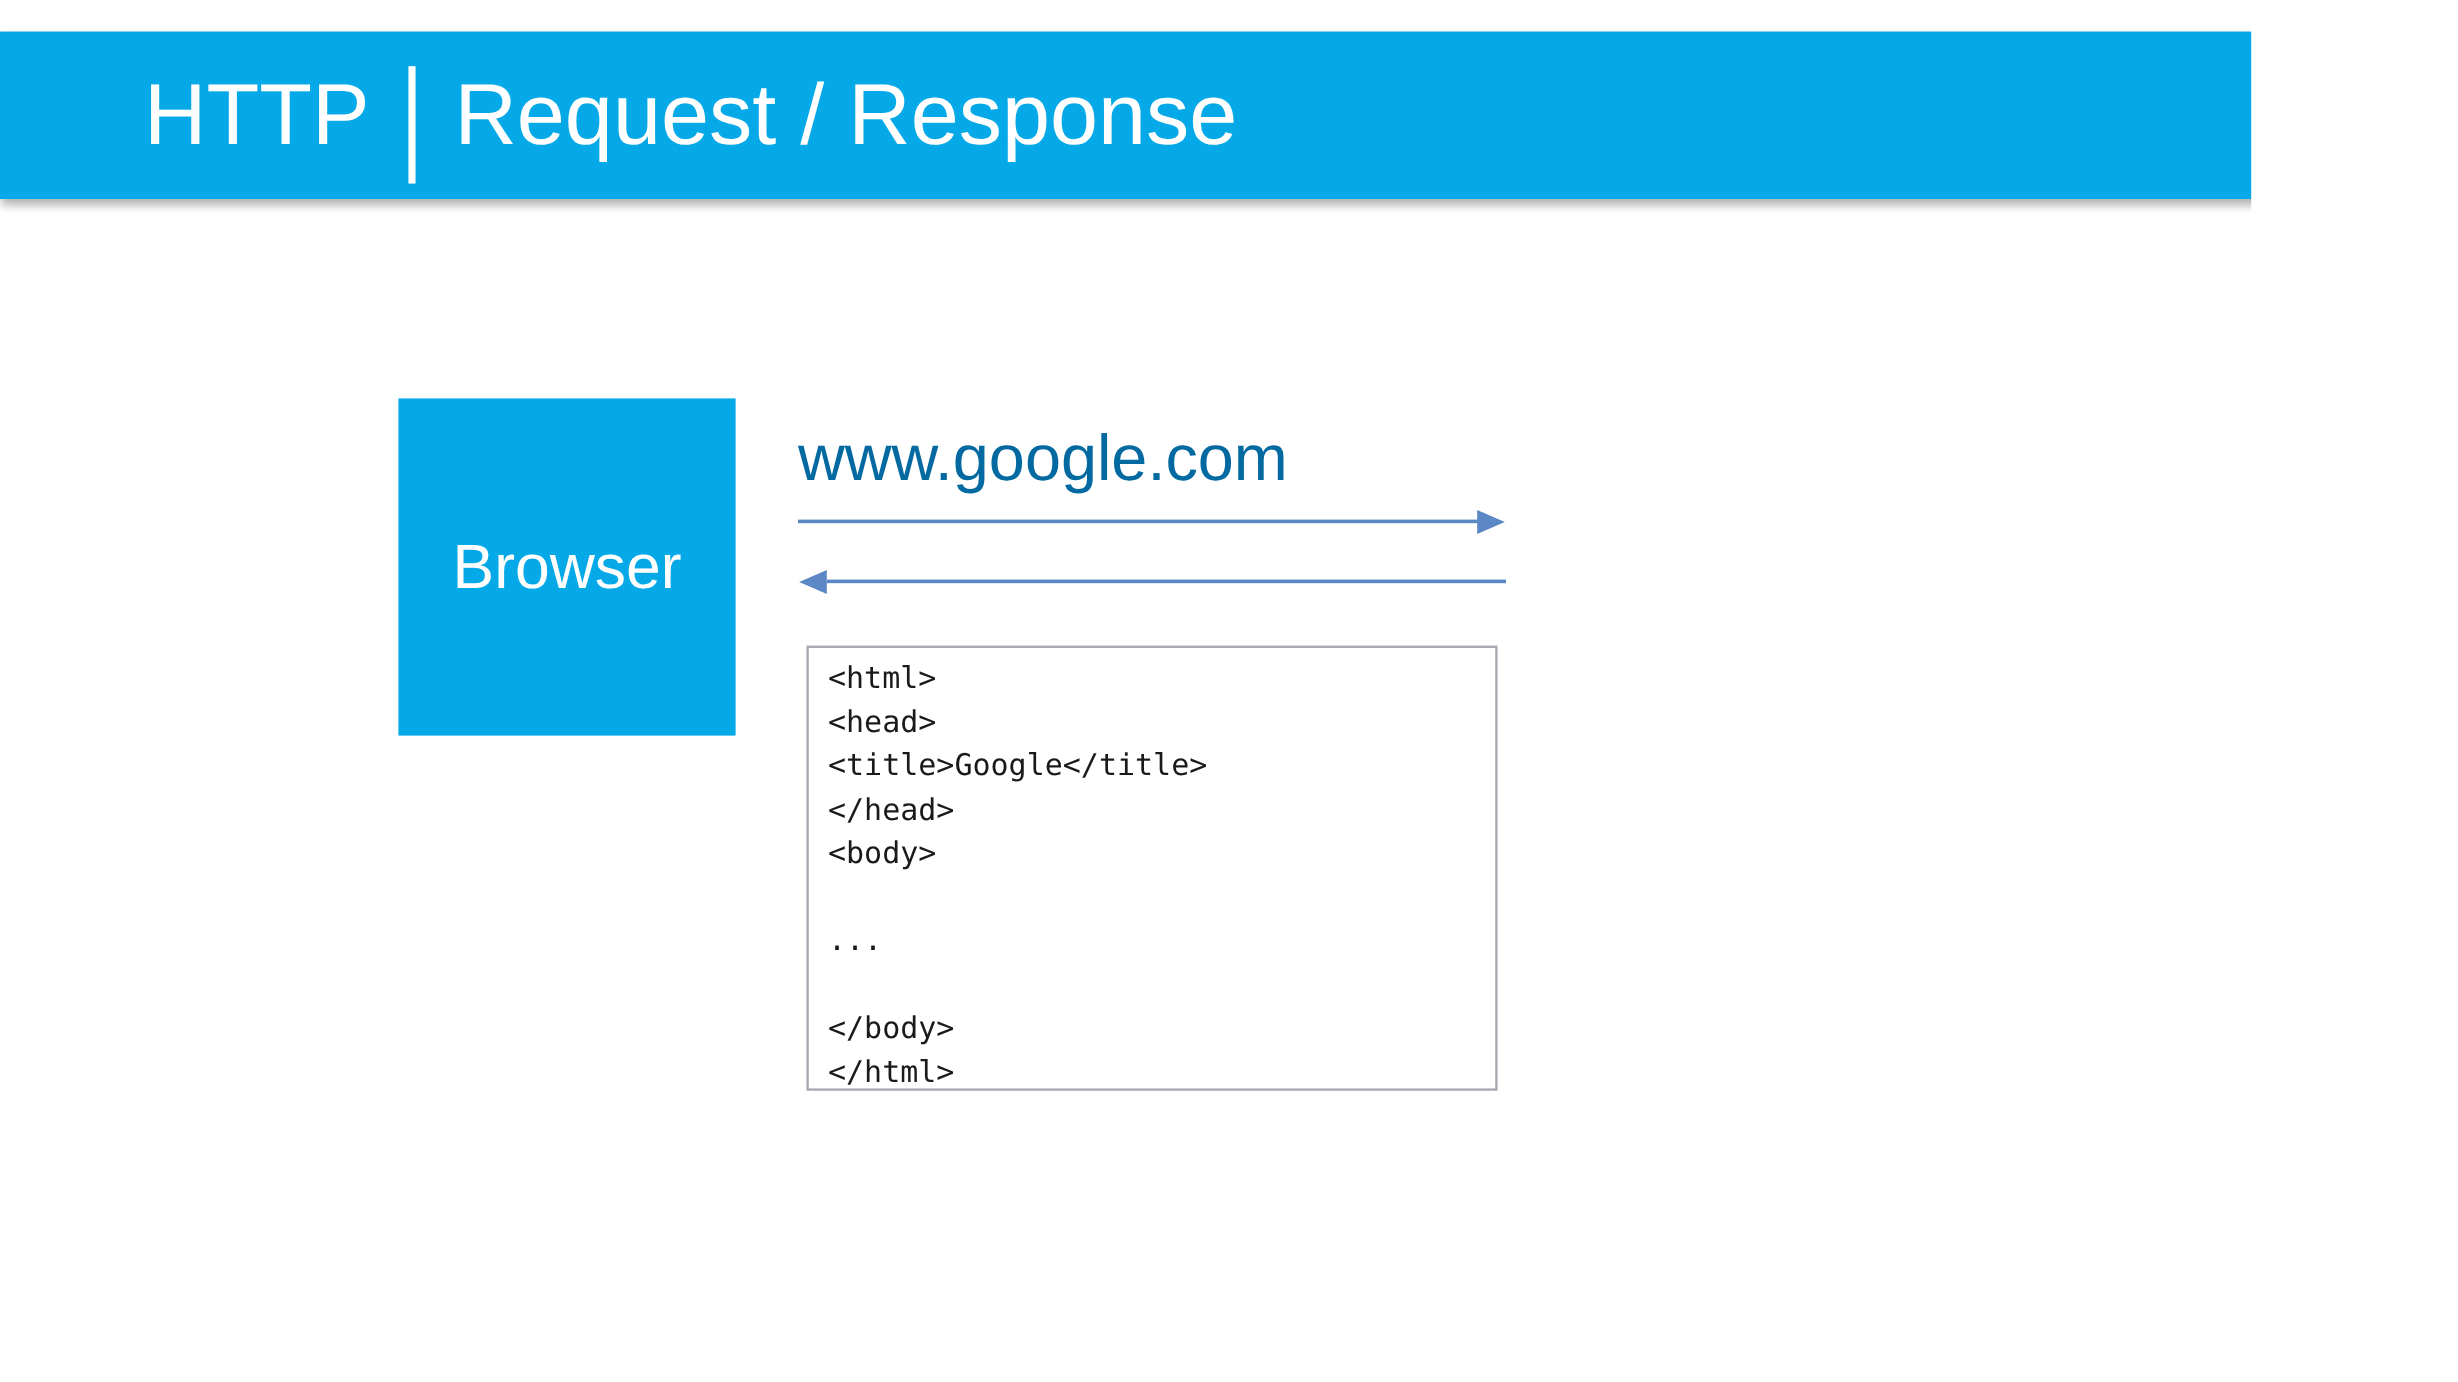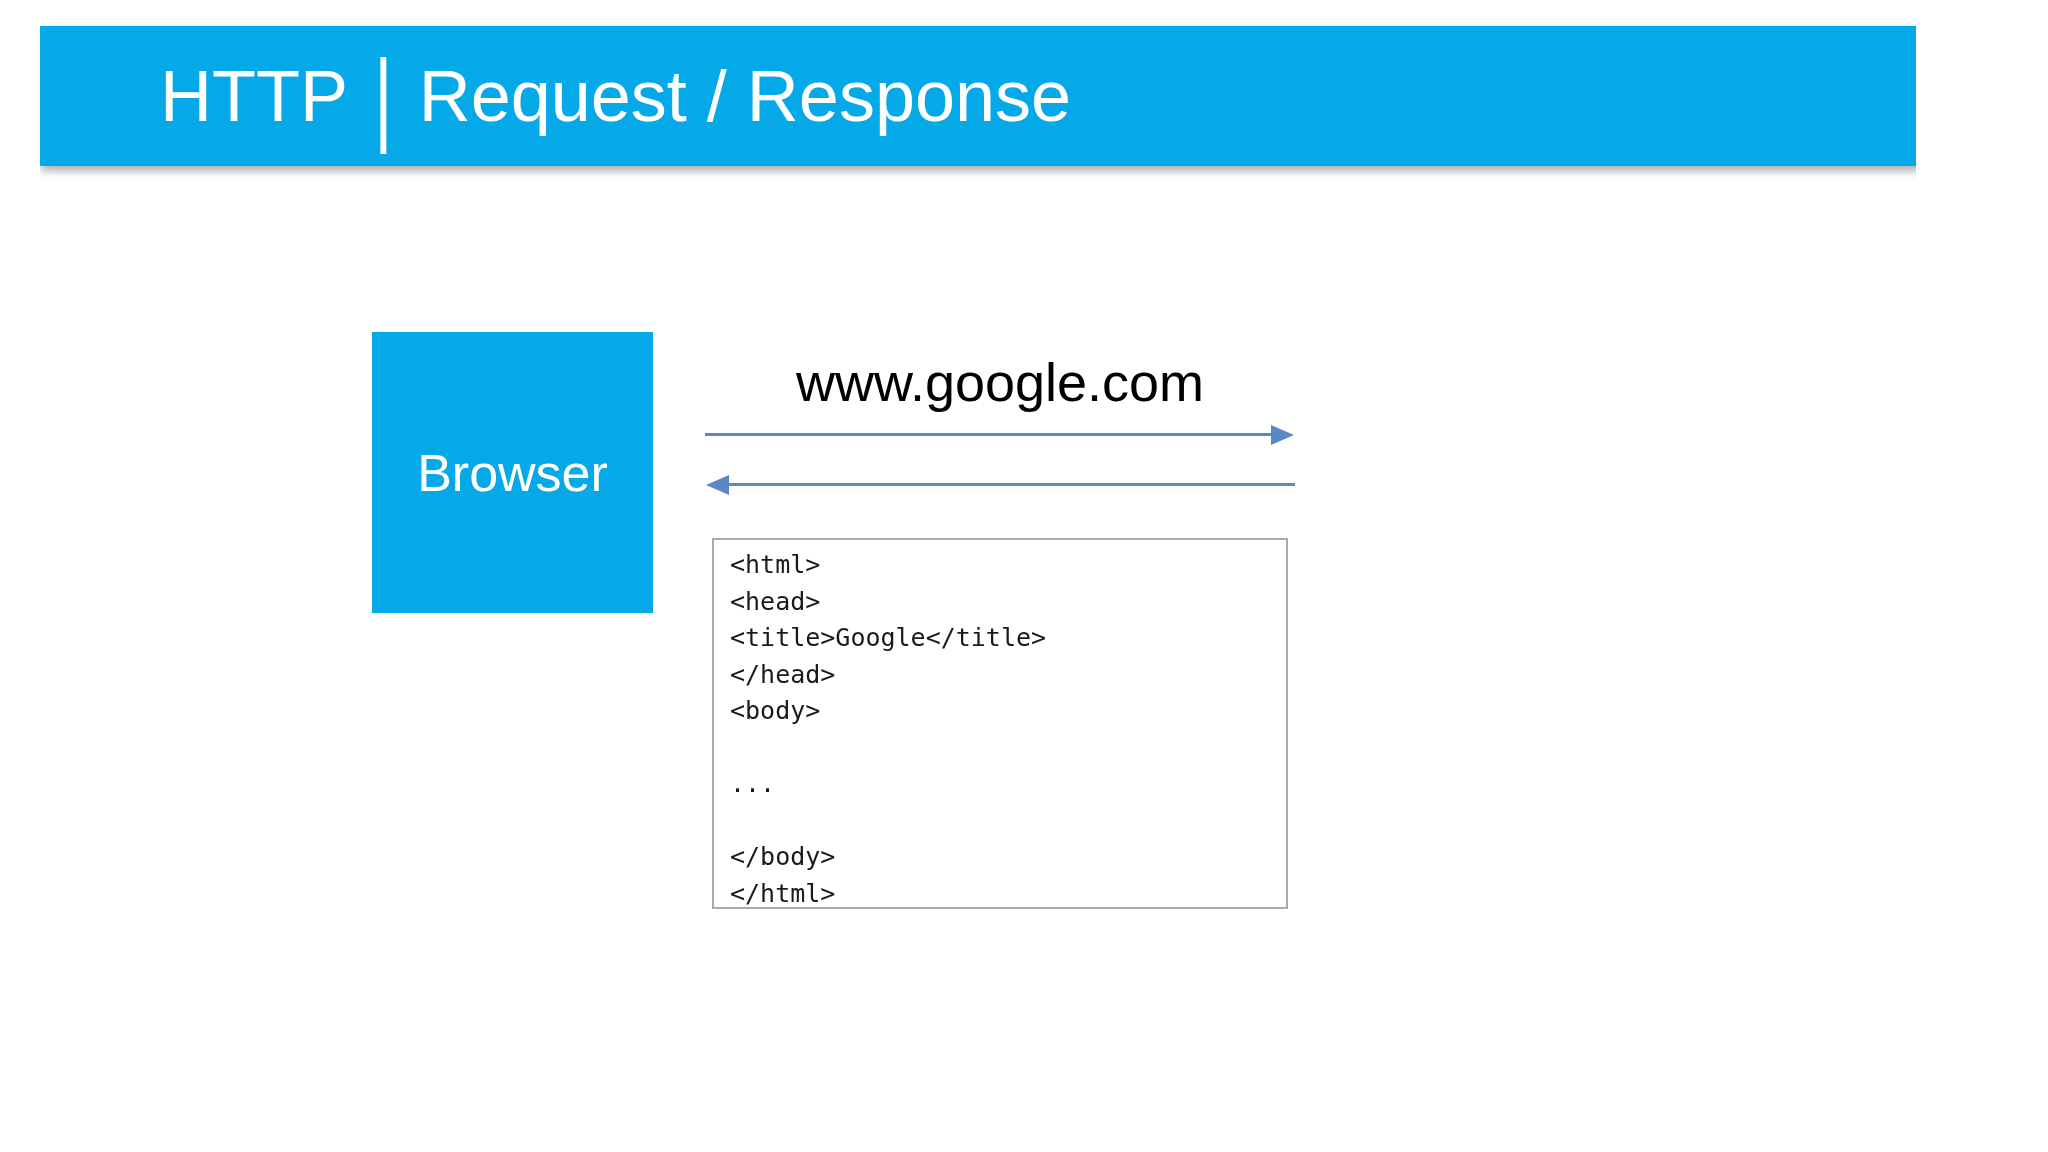--- a/index.html
+++ b/index.html
@@ -10,21 +10,20 @@
     --title_text:#FFFFFF;
     --code_text:#1A1A1A;
   }
   html,body{margin:0;padding:0;background:#fff;}
   .slide{
     position:relative;
     width:1876px;height:1152px;
     background:#ffffff;
     overflow:hidden;
     font-family:"Liberation Sans", sans-serif;
-    margin-left:40px;
   }
 
   
   .banner-wrap{
     position:absolute;left:0;top:26px;width:2048px;height:140px;
     filter:drop-shadow(1px 5px 4px rgba(110,110,110,0.55));
   }
   .banner{
     width:100%;height:100%;
     background:var(--banner);
@@ -56,22 +55,21 @@
     text-align:center;
     font-size:52px;font-weight:300;
     line-height:72px;
   }
   .node.browser{left:332px;top:332px;width:281px;height:281px;justify-content:center;}
   .node.web{left:1331px;top:332px;width:283px;height:280px;}
 
   
   .url{
     position:absolute;left:665px;top:350px;width:590px;
-    text-align:center;
-    color:#000000;
+    color:#0369a1;
     font-size:54px;line-height:64px;
     white-space:nowrap;
   }
 
   
   .arrow-line{
     position:absolute;height:3px;background:var(--arrow);
   }
   .arrow-line.request{left:665px;top:433px;width:568px;}
   .arrow-line.response{left:689px;top:483px;width:566px;}

